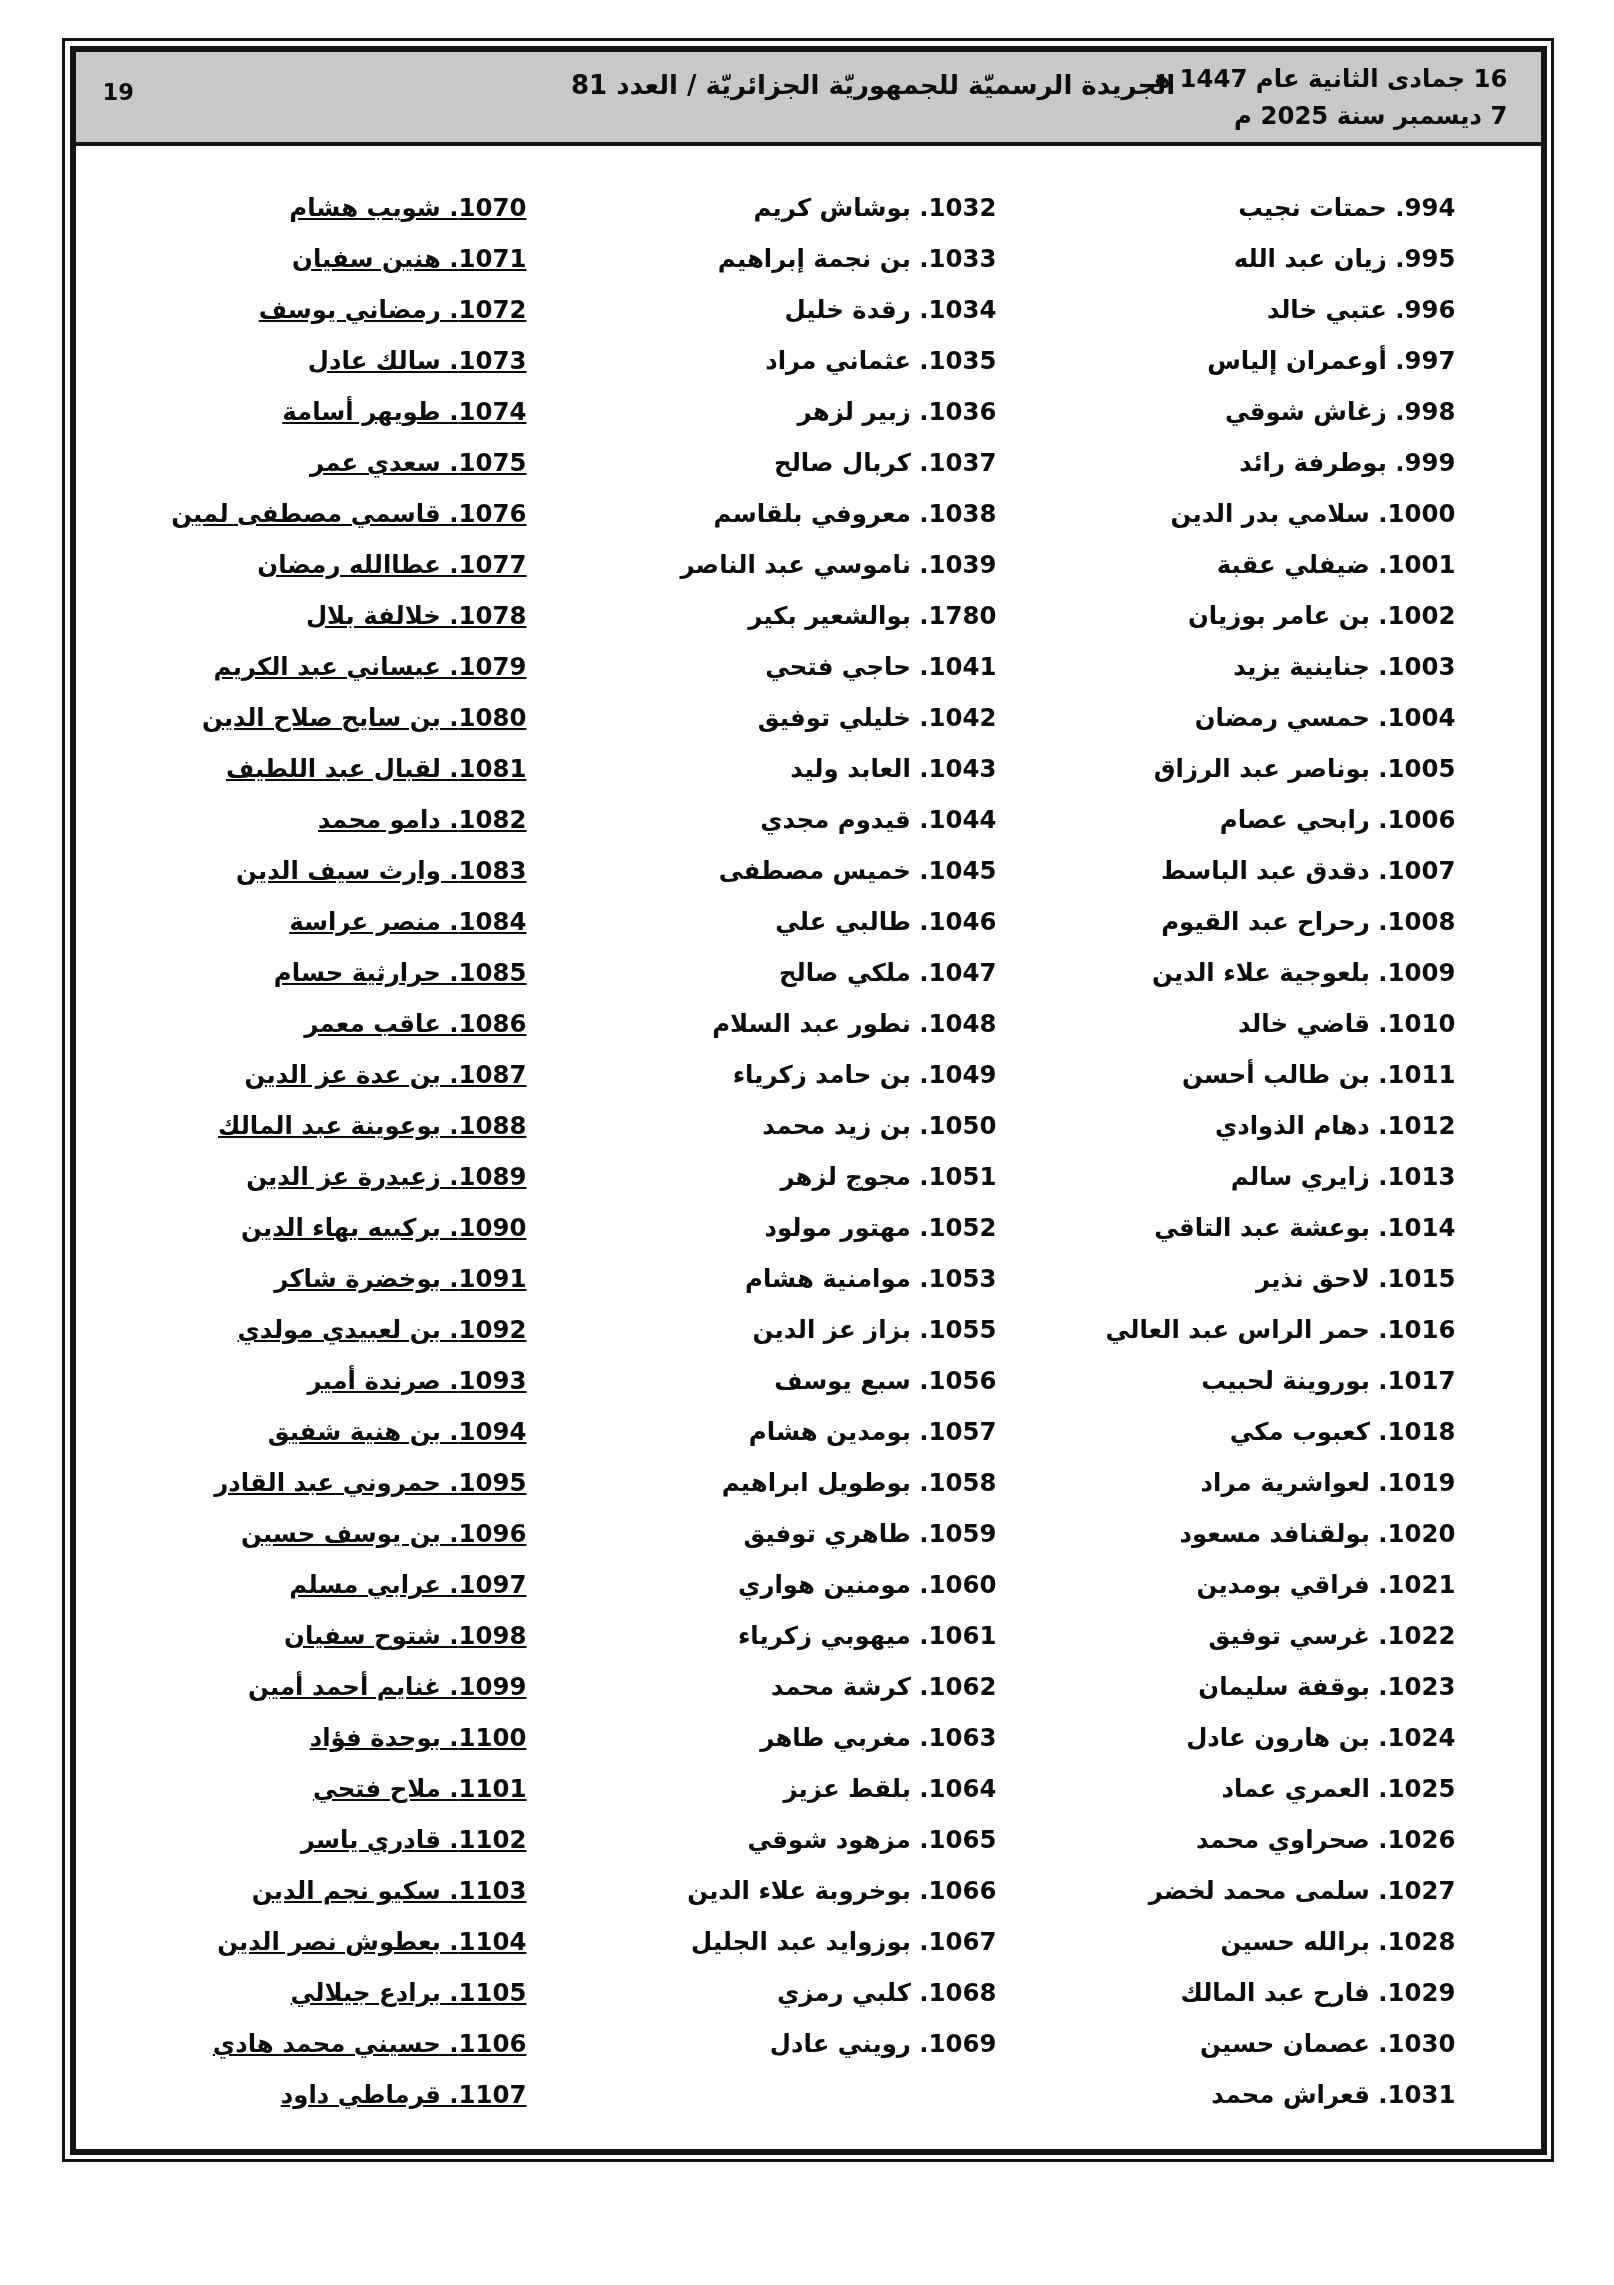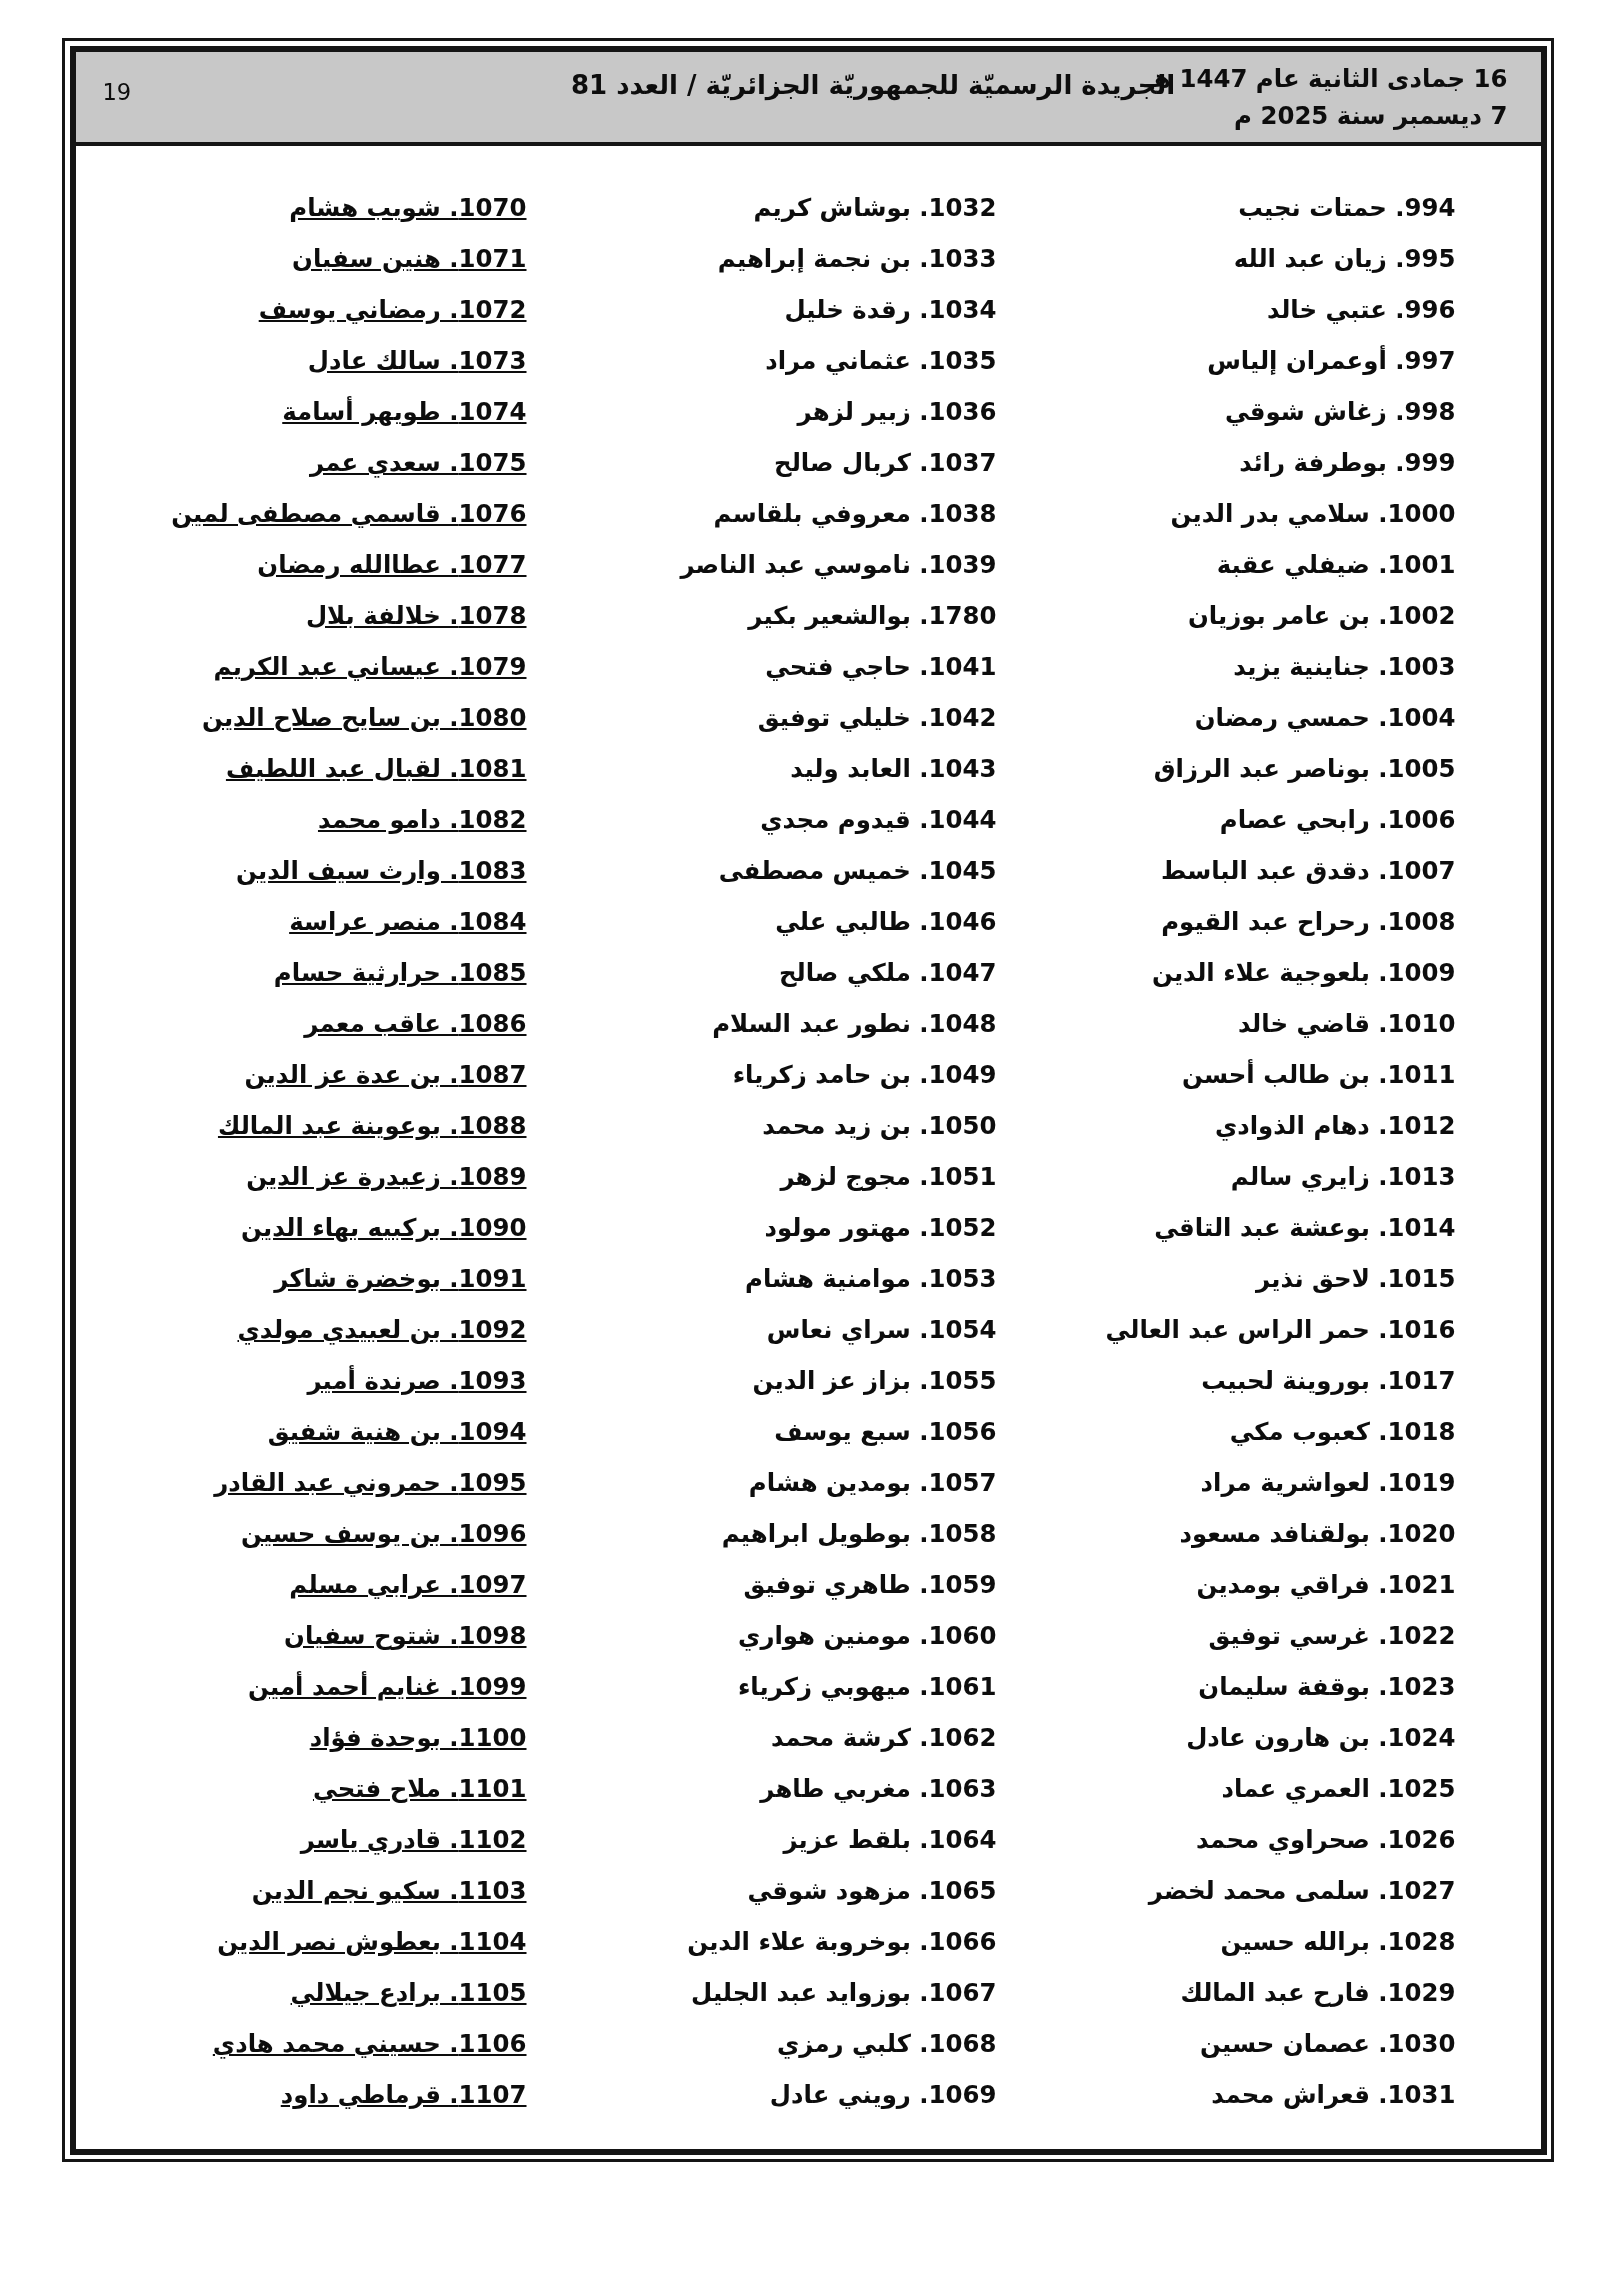--- a/index.html
+++ b/index.html
@@ -26,21 +26,21 @@
   }
   .header-band {
     flex:none;
     height:90px;
     background:#c8c8c8;
     border-bottom:4.5px solid #151515;
     position:relative;
   }
   .page-number {
     position:absolute; left:27px; top:27px;
-    font-size:22.6px; font-weight:400;
+    font-size:22.6px; font-weight:700;
   }
   .journal-title {
     position:absolute; left:0; top:18px; width:100%;
     text-align:center;
     transform:translateX(65px);
     direction:rtl;
     font-size:26px; font-weight:700;
     white-space:nowrap;
   }
   .dates {
@@ -143,21 +143,20 @@
           <div class="entry">1044. قيدوم مجدي</div>
           <div class="entry">1045. خميس مصطفى</div>
           <div class="entry">1046. طالبي علي</div>
           <div class="entry">1047. ملكي صالح</div>
           <div class="entry">1048. نطور عبد السلام</div>
           <div class="entry">1049. بن حامد زكرياء</div>
           <div class="entry">1050. بن زيد محمد</div>
           <div class="entry">1051. مجوج لزهر</div>
           <div class="entry">1052. مهتور مولود</div>
           <div class="entry">1053. موامنية هشام</div>
-          <div class="entry">1054. سراي نعاس</div>
           <div class="entry">1055. بزاز عز الدين</div>
           <div class="entry">1056. سبع يوسف</div>
           <div class="entry">1057. بومدين هشام</div>
           <div class="entry">1058. بوطويل ابراهيم</div>
           <div class="entry">1059. طاهري توفيق</div>
           <div class="entry">1060. مومنين هواري</div>
           <div class="entry">1061. ميهوبي زكرياء</div>
           <div class="entry">1062. كرشة محمد</div>
           <div class="entry">1063. مغربي طاهر</div>
           <div class="entry">1064. بلقط عزيز</div>

